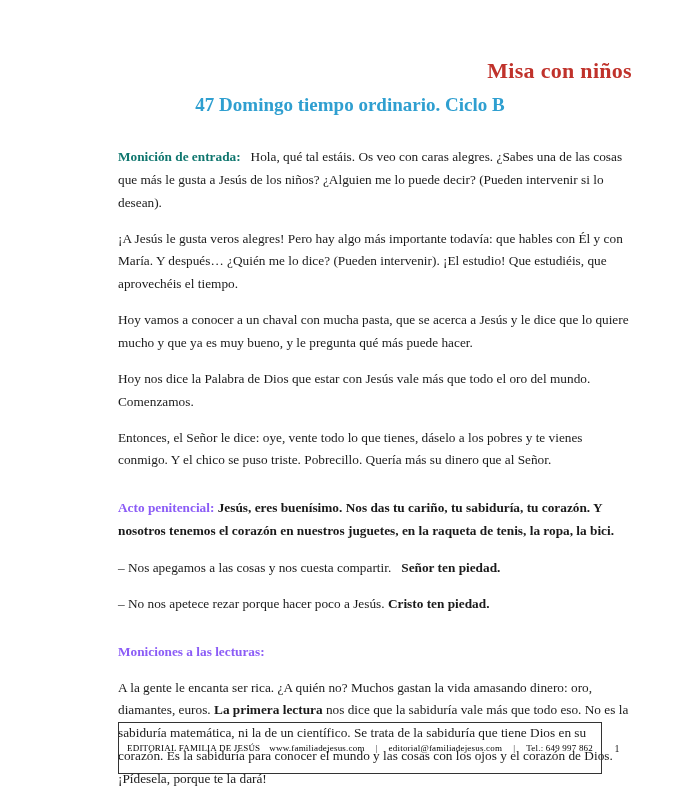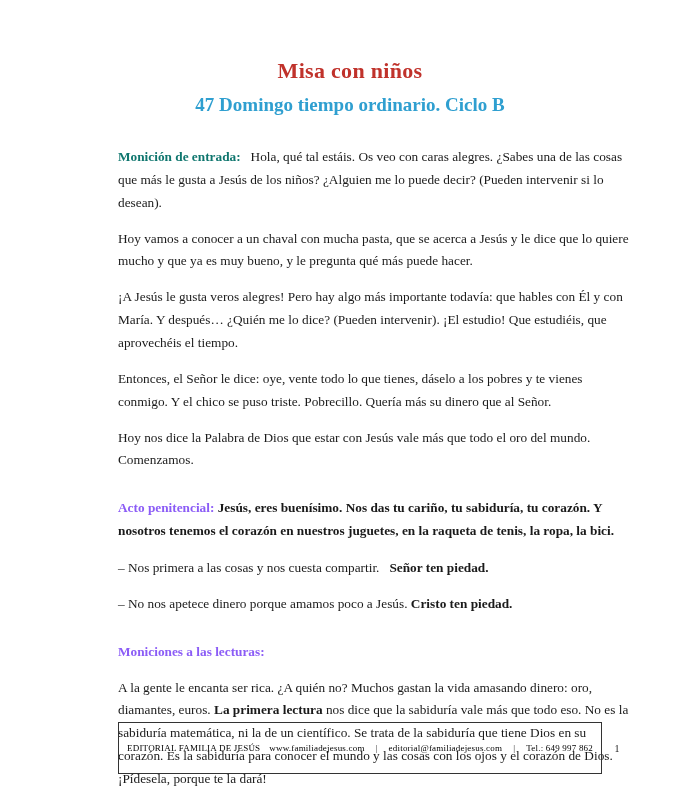--- a/index.html
+++ b/index.html
@@ -14,21 +14,21 @@
     overflow: hidden;
   }
   .page {
     position: relative;
     width: 700px;
     height: 800px;
     box-sizing: border-box;
     padding: 40px 68px 0 118px;
   }
   .title {
-    text-align: center;
+    text-align: right;
     color: #c0322b;
     font-family: "Liberation Serif", serif;
     font-size: 22px;
     font-weight: bold;
     letter-spacing: 0.3px;
     margin: 18px 0 0 0;
     margin-left: -50px;
   }
   .subtitle {
     text-align: center;
@@ -114,42 +114,42 @@
   <h1 class="title">Misa con niños</h1>
   <h2 class="subtitle">47 Domingo tiempo ordinario. Ciclo B</h2>
 
   <div class="content">
 
     <p>
       <span class="lead">Monición de entrada:</span>
       &nbsp; <span>Hola, qué tal estáis. Os veo con caras alegres. ¿Sabes una de las cosas que más le gusta a Jesús de los niños? ¿Alguien me lo puede decir? (Pueden intervenir si lo desean).</span>
     </p>
 
+    <p>¡A Jesús le gusta veros alegres! Pero hay algo más importante todavía: que hables con Él y con María. Y después… ¿Quién me lo dice? (Pueden intervenir). ¡El estudio! Que estudiéis, que aprovechéis el tiempo.</p>
+
     <p>Hoy vamos a conocer a un chaval con mucha pasta, que se acerca a Jesús y le dice que lo quiere mucho y que ya es muy bueno, y le pregunta qué más puede hacer.</p>
 
-    <p>¡A Jesús le gusta veros alegres! Pero hay algo más importante todavía: que hables con Él y con María. Y después… ¿Quién me lo dice? (Pueden intervenir). ¡El estudio! Que estudiéis, que aprovechéis el tiempo.</p>
+    <p>Hoy nos dice la Palabra de Dios que estar con Jesús vale más que todo el oro del mundo. Comenzamos.</p>
 
     <p>Entonces, el Señor le dice: oye, vente todo lo que tienes, dáselo a los pobres y te vienes conmigo. Y el chico se puso triste. Pobrecillo. Quería más su dinero que al Señor.</p>
-
-    <p>Hoy nos dice la Palabra de Dios que estar con Jesús vale más que todo el oro del mundo. Comenzamos.</p>
 
     <div class="spacer-lg"></div>
 
     <p class="block-pen">
       <span class="section-head">Acto penitencial:</span>
       <span>Jesús, eres buenísimo. Nos das tu cariño, tu sabiduría, tu corazón. Y nosotros tenemos el corazón en nuestros juguetes, en la raqueta de tenis, la ropa, la bici.</span>
     </p>
 
     <p class="pen-line">
-      <span>– Nos primera a las cosas y nos cuesta compartir.</span>
+      <span>– Nos apegamos a las cosas y nos cuesta compartir.</span>
       &nbsp; <span class="blk-bold">Señor ten piedad.</span>
     </p>
 
     <p class="pen-line">
-      <span>– No nos apetece dinero porque amamos poco a Jesús.</span>
+      <span>– No nos apetece rezar porque hacer poco a Jesús.</span>
       <span class="blk-bold">Cristo ten piedad.</span>
     </p>
 
 
     <div class="spacer-lg"></div>
 
     <p>
       <span class="section-head">Moniciones a las lecturas:</span>
     </p>
 

